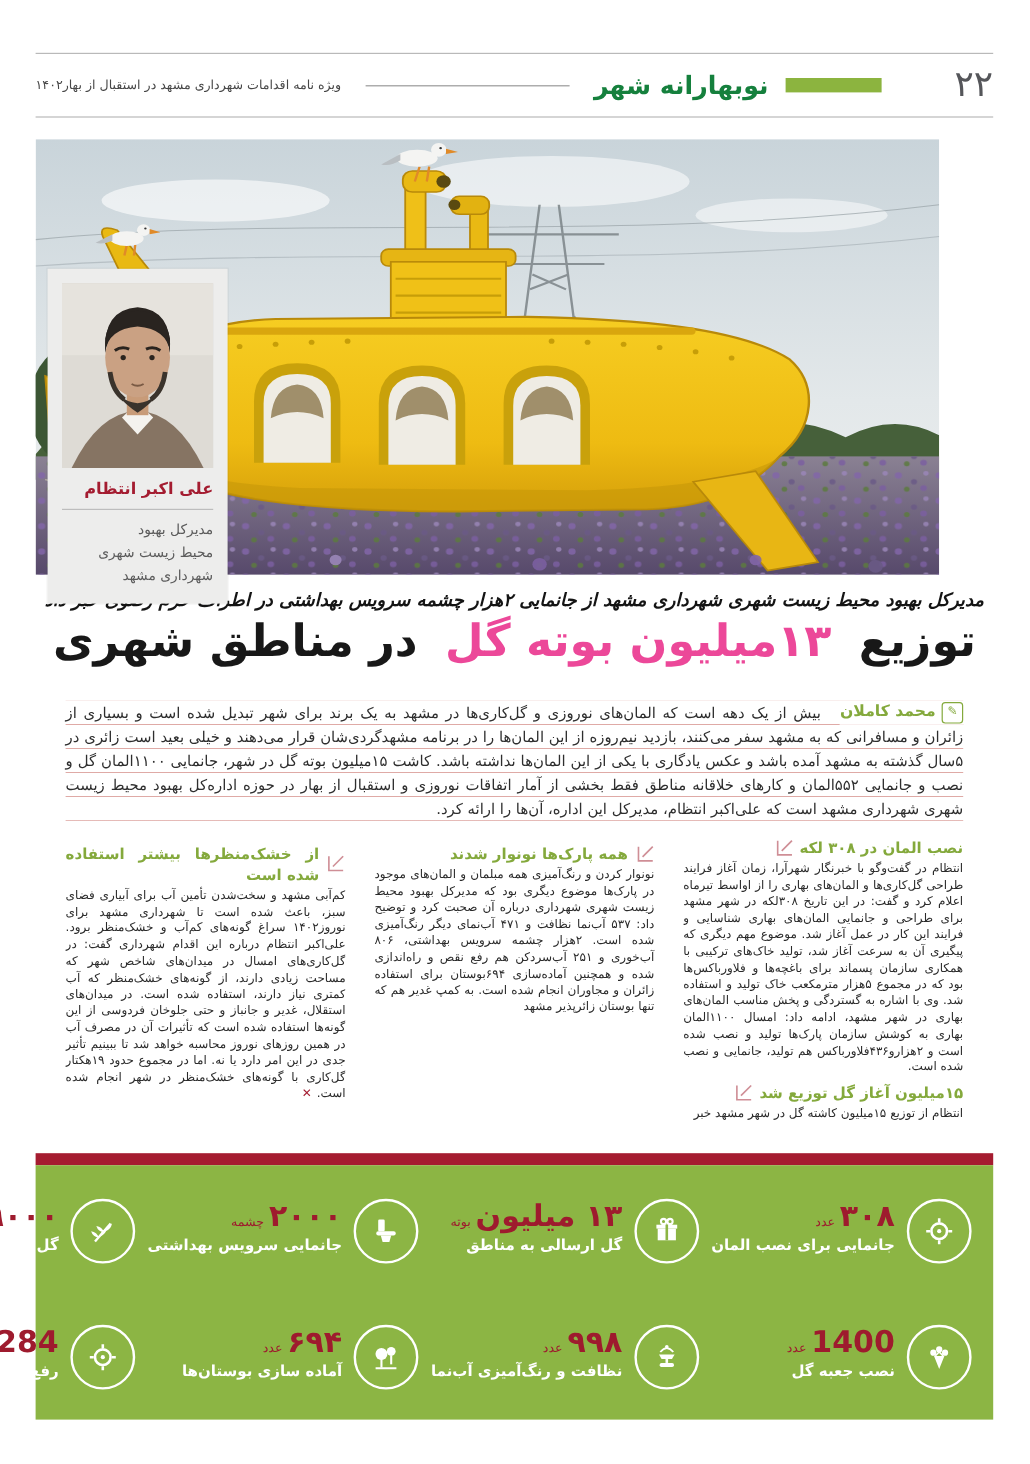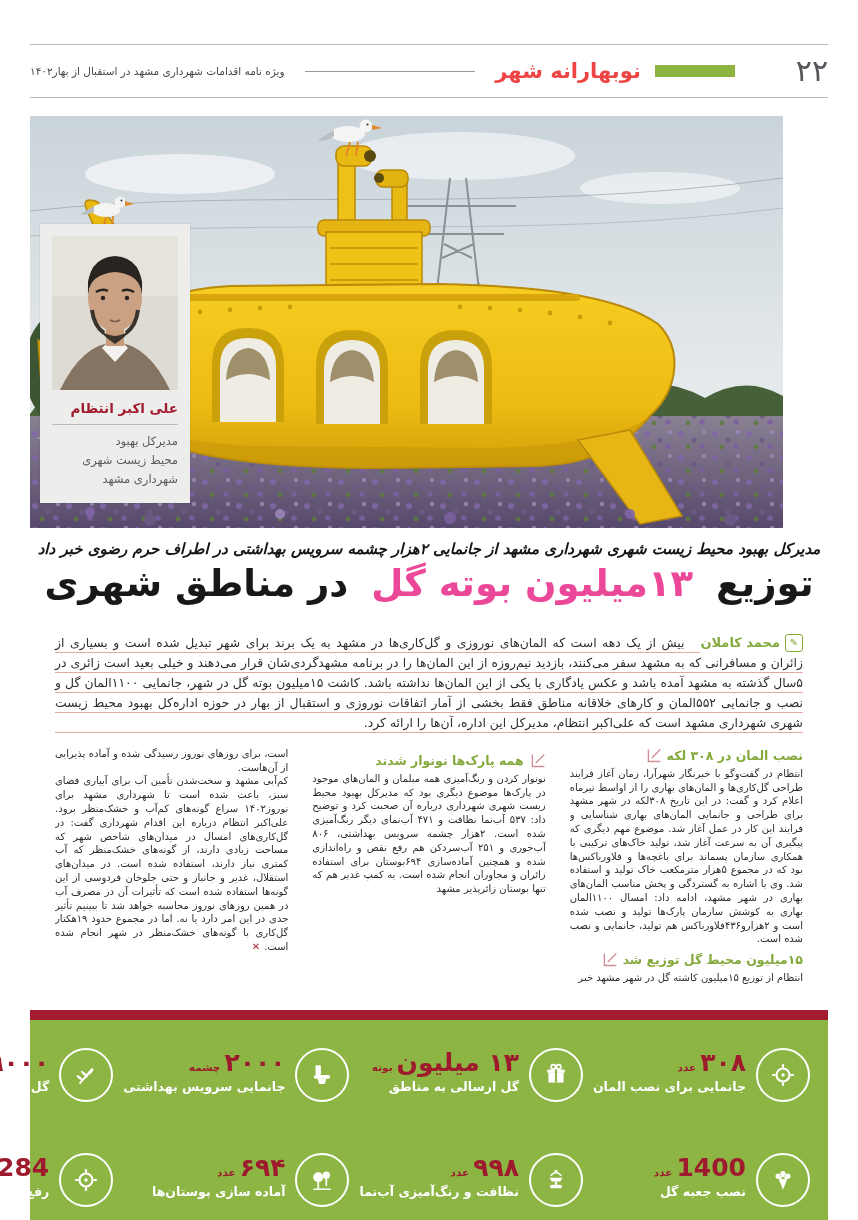--- a/index.html
+++ b/index.html
@@ -5,26 +5,26 @@
   html,body{margin:0;padding:0;background:#fff;}
   .page{position:relative;width:858px;height:1220px;background:#fff;overflow:hidden;
         direction:rtl;font-family:"DejaVu Sans",sans-serif;color:#222;}
   .content{padding:0 30px;}
 
   
   .header{display:flex;align-items:center;gap:14px;height:52px;margin-top:44px;
           border-top:1px solid #b9b9b9;border-bottom:1px solid #b9b9b9;}
   .pagenum{font-size:30px;color:#55565a;letter-spacing:3px;line-height:1;margin-left:47px;}
   .greenbar{width:80px;height:12px;background:#8cb43f;flex:none;}
-  .section-title{font-size:21px;font-weight:bold;color:#ef4444;white-space:nowrap;}
+  .section-title{font-size:21px;font-weight:bold;color:#15803d;white-space:nowrap;}
   .hline{flex:1;border-top:1px solid #9a9a9a;height:0;margin:0 6px;}
   .issue{font-size:10.5px;color:#474747;white-space:nowrap;}
 
   
-  .photo-wrap{position:relative;margin:18px 0 0 0;margin-left:0;margin-right:45px;height:412px;}
+  .photo-wrap{position:relative;margin:18px 0 0 0;margin-left:0;margin-right:45px;height:363px;}
   .photo-wrap svg{display:block;width:100%;height:100%;}
   .profile-card{position:absolute;left:10px;top:108px;width:150px;box-sizing:border-box;
                 background:#ededec;padding:12px 12px 14px;box-shadow:0 0 0 1px rgba(0,0,0,.04);}
   .portrait{width:126px;height:154px;display:block;background:#dcd9d4;}
   .profile-name{font-size:13.5px;font-weight:bold;color:#a41c30;margin-top:10px;text-align:right;}
   .profile-divider{border:none;border-top:1px solid #bdbdbd;margin:8px 0 7px;}
   .profile-role div{font-size:11.5px;color:#5b5b5b;line-height:19px;text-align:right;}
 
   
   .kicker{text-align:center;font-size:15px;font-weight:bold;color:#141414;margin-top:12px;font-style:italic;}
@@ -51,21 +51,21 @@
   
   .redbar{height:10px;background:#a51c30;margin-top:9px;}
   .stats{background:#8cb544;height:212px;box-sizing:border-box;padding:28px 18px 0;
          display:grid;grid-template-columns:repeat(4,1fr);row-gap:26px;column-gap:10px;}
   .stat{display:flex;gap:10px;align-items:flex-start;}
   .stat-icon{width:50px;height:50px;border:2px solid #fff;border-radius:50%;flex:none;
              display:flex;align-items:center;justify-content:center;}
   .stat-text{text-align:right;padding-top:2px;}
   .stat-valrow{display:flex;align-items:baseline;gap:4px;color:#9e1b2e;}
   .stat-value{font-size:25px;font-weight:800;line-height:26px;}
-  .stat-unit{font-size:10.5px;font-weight:bold;}
+  .stat-unit{font-size:10.5px;font-weight:normal;}
   .stat-label{color:#fff;font-weight:bold;font-size:12.5px;margin-top:3px;white-space:nowrap;}
 </style>
 </head>
 <body>
 
 <div class="page">
   <div class="content">
 
     <div class="header">
       <div class="pagenum">۲۲</div>
@@ -263,42 +263,48 @@
       <div class="col">
         <div class="subhead" style="margin-top:0">
           <span>نصب المان در ۳۰۸ لکه</span>
           <svg width="17" height="17" viewBox="0 0 20 20">
             <path d="M4 3 V17 H18" fill="none" stroke="#cf8e96" stroke-width="1.6"></path>
             <path d="M8 13 L18 3" fill="none" stroke="#cf8e96" stroke-width="1.6"></path>
           </svg>
         </div>
         <p style="margin:0">انتظام در گفت‌وگو با خبرنگار شهرآرا، زمان آغاز فرایند طراحی گل‌کاری‌ها و المان‌های بهاری را از اواسط تیرماه اعلام کرد و گفت: در این تاریخ ۳۰۸لکه در شهر مشهد برای طراحی و جانمایی المان‌های بهاری شناسایی و فرایند این کار در عمل آغاز شد. موضوع مهم دیگری که پیگیری آن به سرعت آغاز شد، تولید خاک‌های ترکیبی با همکاری سازمان پسماند برای باغچه‌ها و فلاورباکس‌ها بود که در مجموع ۵هزار مترمکعب خاک تولید و استفاده شد. وی با اشاره به گستردگی و پخش مناسب المان‌های بهاری در شهر مشهد، ادامه داد: امسال ۱۱۰۰المان بهاری به کوشش سازمان پارک‌ها تولید و نصب شده است و ۲هزارو۴۳۶فلاورباکس هم تولید، جانمایی و نصب شده است.</p>
         <div class="subhead">
-          <span>۱۵میلیون محیط گل توزیع شد</span>
+          <span>۱۵میلیون آغاز گل توزیع شد</span>
           <svg width="17" height="17" viewBox="0 0 20 20">
             <path d="M4 3 V17 H18" fill="none" stroke="#cf8e96" stroke-width="1.6"></path>
             <path d="M8 13 L18 3" fill="none" stroke="#cf8e96" stroke-width="1.6"></path>
           </svg>
         </div>
         <p style="margin:0">انتظام از توزیع ۱۵میلیون کاشته گل در شهر مشهد خبر</p>
       </div>
 
       <div class="col">
         <div class="subhead">
           <svg width="17" height="17" viewBox="0 0 20 20">
             <path d="M4 3 V17 H18" fill="none" stroke="#cf8e96" stroke-width="1.6"></path>
             <path d="M8 13 L18 3" fill="none" stroke="#cf8e96" stroke-width="1.6"></path>
           </svg>
           <span>همه پارک‌ها نونوار شدند</span>
         </div>
         <p style="margin:0">نونوار کردن و رنگ‌آمیزی همه مبلمان و المان‌های موجود در پارک‌ها موضوع دیگری بود که مدیرکل بهبود محیط زیست شهری شهرداری درباره آن صحبت کرد و توضیح داد: ۵۳۷ آب‌نما نظافت و ۴۷۱ آب‌نمای دیگر رنگ‌آمیزی شده است. ۲هزار چشمه سرویس بهداشتی، ۸۰۶ آب‌خوری و ۲۵۱ آب‌سردکن هم رفع نقص و راه‌اندازی شده و همچنین آماده‌سازی ۶۹۴بوستان برای استفاده زائران و مجاوران انجام شده است. به کمپ غدیر هم که تنها بوستان زائرپذیر مشهد</p>
       </div>
 
       <div class="col">
-        <p style="margin:0">است، برای روزهای نوروز رسیدگی شده و آماده پذیرایی از آن‌هاست.</p>
+        <div class="subhead">
+          <svg width="17" height="17" viewBox="0 0 20 20">
+            <path d="M4 3 V17 H18" fill="none" stroke="#cf8e96" stroke-width="1.6"></path>
+            <path d="M8 13 L18 3" fill="none" stroke="#cf8e96" stroke-width="1.6"></path>
+          </svg>
+          <span>از خشک‌منظرها بیشتر استفاده شده است</span>
+        </div>
         <p style="margin:0"><span>کم‌آبی مشهد و سخت‌شدن تأمین آب برای آبیاری فضای سبز، باعث شده است تا شهرداری مشهد برای نوروز۱۴۰۲ سراغ گونه‌های کم‌آب و خشک‌منظر برود. علی‌اکبر انتظام درباره این اقدام شهرداری گفت: در گل‌کاری‌های امسال در میدان‌های شاخص شهر که مساحت زیادی دارند، از گونه‌های خشک‌منظر که آب کمتری نیاز دارند، استفاده شده است. در میدان‌های استقلال، غدیر و جانباز و حتی جلوخان فردوسی از این گونه‌ها استفاده شده است که تأثیرات آن در مصرف آب در همین روزهای نوروز محاسبه خواهد شد تا ببینیم تأثیر جدی در این امر دارد یا نه. اما در مجموع حدود ۱۹هکتار گل‌کاری با گونه‌های خشک‌منظر در شهر انجام شده است.</span><span class="endmark">✕</span></p>
       </div>
 
     </div>
 
     <div class="redbar"></div>
     <div class="stats">
 
       <div class="stat">
         <div class="stat-icon">

